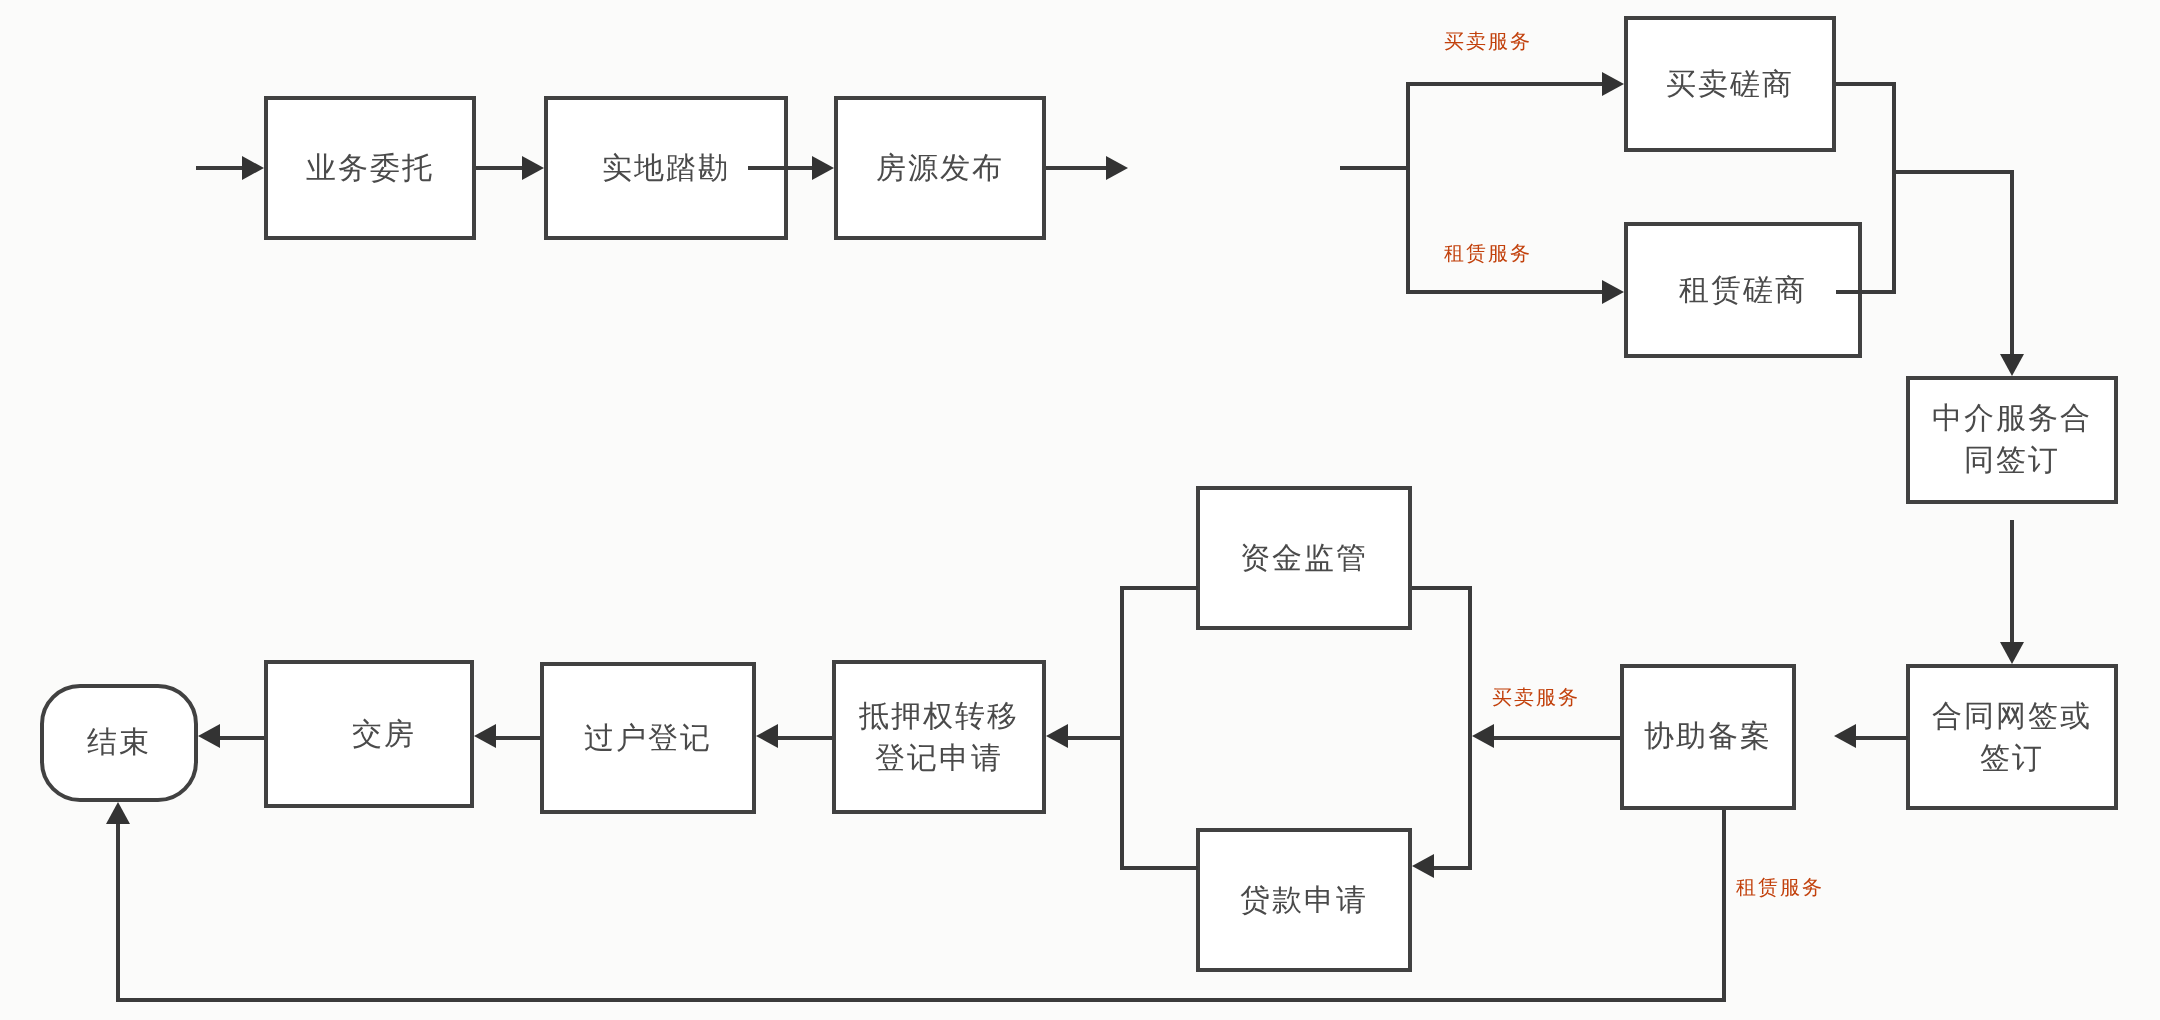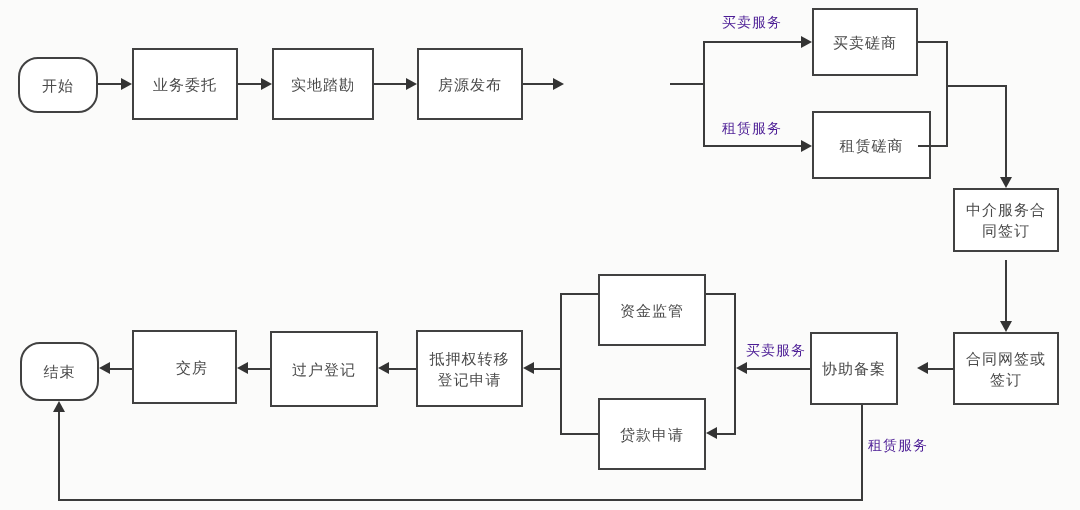--- a/index.html
+++ b/index.html
@@ -18,51 +18,50 @@
   .term{border-radius:20px;}
   .hline,.vline{position:absolute;background:#3b3b3b;}
   .hline{height:2px;}
   .vline{width:2px;}
   .ah{position:absolute;width:0;height:0;}
   .ah-right{border-top:6px solid transparent;border-bottom:6px solid transparent;border-left:11px solid #333;}
   .ah-left{border-top:6px solid transparent;border-bottom:6px solid transparent;border-right:11px solid #333;}
   .ah-down{border-left:6px solid transparent;border-right:6px solid transparent;border-top:11px solid #333;}
   .ah-up{border-left:6px solid transparent;border-right:6px solid transparent;border-bottom:11px solid #333;}
   .elabel{
-    position:absolute;font-size:14px;color:#4c1d95;letter-spacing:1px;
+    position:absolute;font-size:10px;color:#c2410c;letter-spacing:1px;
     white-space:nowrap;
   }
 </style>
 </head>
 <body>
 
 <div id="canvas">
 
-  <div class="node term" style="left:18px;top:57px;width:80px;height:56px;">开始</div>
 
   <div class="node" style="left:132px;top:48px;width:106px;height:72px;">业务委托</div>
 
-  <div class="node" style="left:272px;top:48px;width:102px;height:72px;">实地踏勘</div>
+  <div class="node" style="left:272px;top:48px;width:122px;height:72px;">实地踏勘</div>
 
   <div class="node" style="left:417px;top:48px;width:106px;height:72px;text-align:center;">房源发布</div>
 
 
   <div class="node" style="left:812px;top:8px;width:106px;height:68px;text-align:center;">买卖磋商</div>
 
   <div class="node" style="left:812px;top:111px;width:119px;height:68px;">租赁磋商</div>
 
   <div class="node" style="left:953px;top:188px;width:106px;height:64px;">中介服务合同签订</div>
 
   <div class="node" style="left:953px;top:332px;width:106px;height:73px;">合同网签或签订</div>
 
   <div class="node" style="left:810px;top:332px;width:88px;height:73px;">协助备案</div>
 
-  <div class="node" style="left:598px;top:274px;width:108px;height:72px;">资金监管</div>
+  <div class="node" style="left:598px;top:243px;width:108px;height:72px;">资金监管</div>
 
-  <div class="node" style="left:598px;top:398px;width:108px;height:72px;">贷款申请</div>
+  <div class="node" style="left:598px;top:414px;width:108px;height:72px;">贷款申请</div>
 
   <div class="node" style="left:416px;top:330px;width:107px;height:77px;">抵押权转移登记申请</div>
 
   <div class="node" style="left:270px;top:331px;width:108px;height:76px;">过户登记</div>
 
   <div class="node" style="left:132px;top:330px;width:105px;height:74px;padding-left:21px;">交房</div>
 
   <div class="node term" style="left:20px;top:342px;width:79px;height:59px;">结束</div>
 
   <div class="hline" style="left:98px;top:83px;width:26px;"></div>

